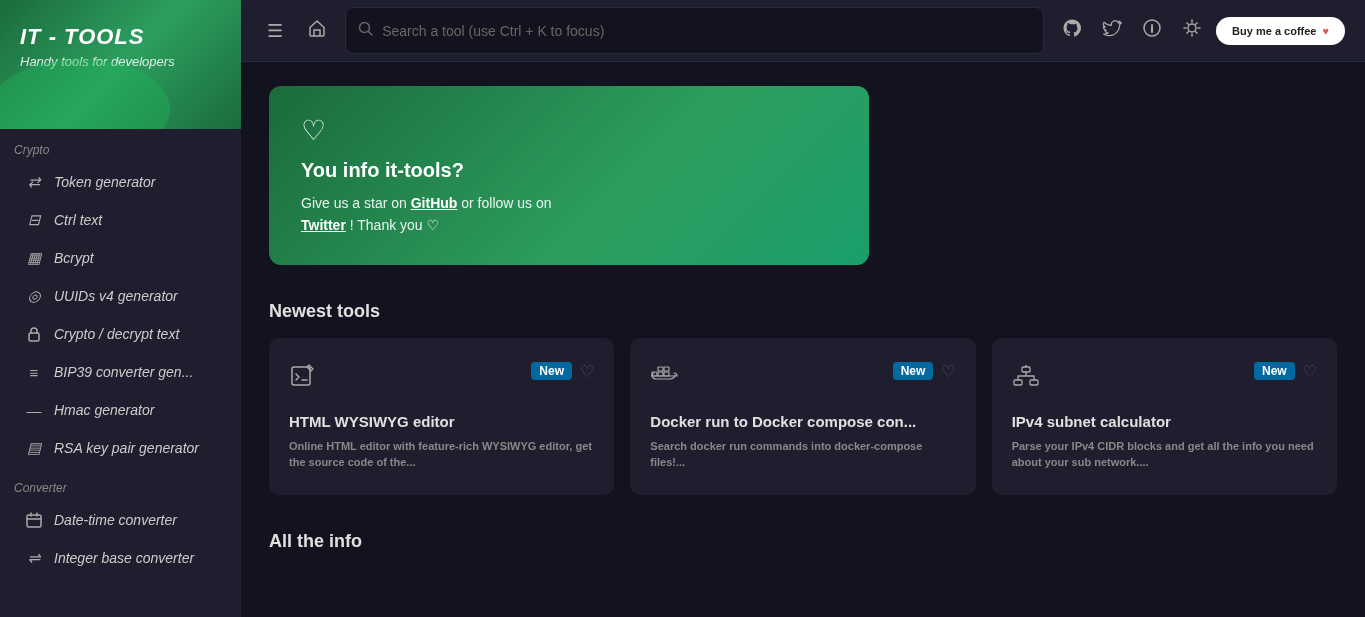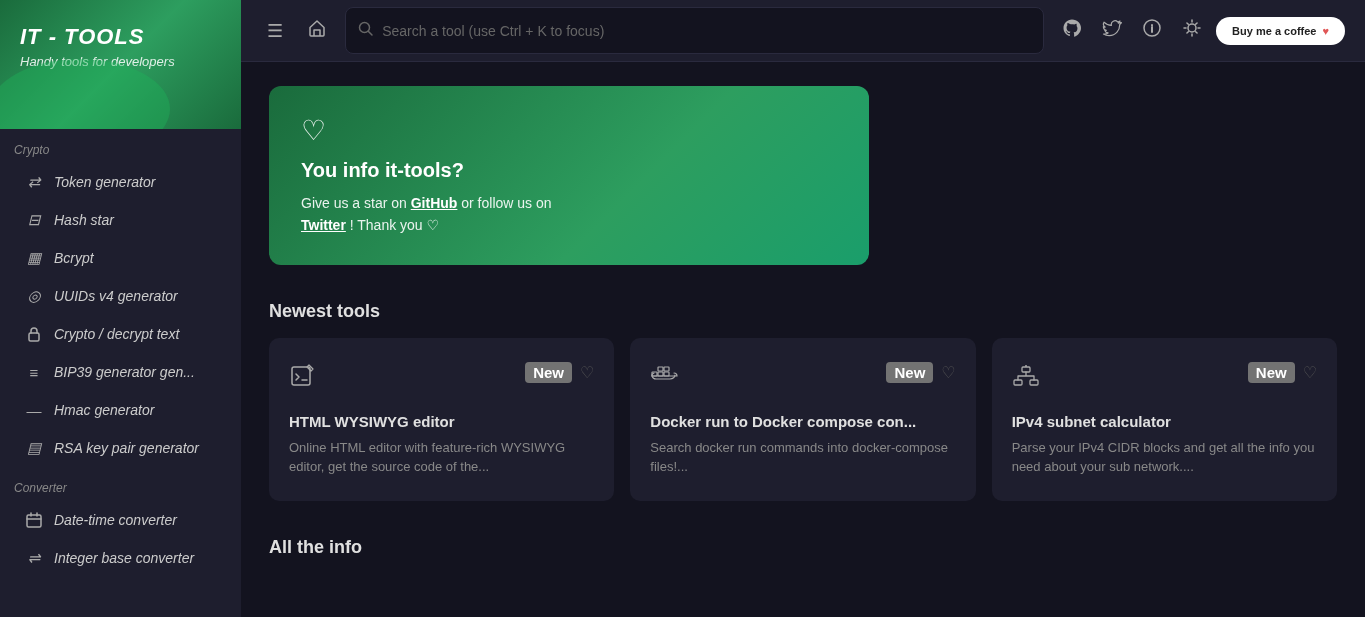--- a/index.html
+++ b/index.html
@@ -226,42 +226,43 @@
     .tool-card-icon {
       font-size: 26px;
       color: #aaa;
     }
     .tool-card-badges {
       display: flex;
       align-items: center;
       gap: 8px;
     }
     .badge-new {
-      background: #737373;
+      background: #0369a1;
       color: #fff;
-      font-size: 15px;
+      font-size: 12px;
       font-weight: 700;
       border-radius: 4px;
       padding: 2px 8px;
     }
     .badge-heart {
       color: #555;
       font-size: 16px;
       cursor: pointer;
     }
     .tool-card-title {
       font-size: 15px;
       font-weight: 600;
       color: #e0e0e0;
       margin-bottom: 8px;
     }
     .tool-card-desc {
-      font-size: 13px;
+      font-size: 11px;
       color: #888;
       line-height: 1.5;
+      font-weight: bold;
     }
 
     
     .all-tools-title {
       font-size: 18px;
       font-weight: 600;
       color: #e0e0e0;
     }
 
     ::-webkit-scrollbar { width: 6px; }
@@ -278,42 +279,42 @@
   </div>
 
   <div class="sidebar-section-label">Crypto</div>
 
   <div class="sidebar-item">
     <span class="icon">⇄</span>
     <span>Token generator</span>
   </div>
   <div class="sidebar-item">
     <span class="icon">⊟</span>
-    <span>Hash star</span>
+    <span>Ctrl text</span>
   </div>
   <div class="sidebar-item">
     <span class="icon">▦</span>
     <span>Bcrypt</span>
   </div>
   <div class="sidebar-item">
     <span class="icon">◎</span>
     <span>UUIDs v4 generator</span>
   </div>
   <div class="sidebar-item">
     <span class="icon">
       <svg width="16" height="16" viewBox="0 0 16 16" fill="none">
         <rect x="3" y="7" width="10" height="8" rx="1.5" stroke="#aaa" stroke-width="1.5"></rect>
         <path d="M5 7V5a3 3 0 016 0v2" stroke="#aaa" stroke-width="1.5" stroke-linecap="round"></path>
       </svg>
     </span>
     <span>Crypto / decrypt text</span>
   </div>
   <div class="sidebar-item">
     <span class="icon">≡</span>
-    <span>BIP39 generator gen...</span>
+    <span>BIP39 converter gen...</span>
   </div>
   <div class="sidebar-item">
     <span class="icon">—</span>
     <span>Hmac generator</span>
   </div>
   <div class="sidebar-item">
     <span class="icon">▤</span>
     <span>RSA key pair generator</span>
   </div>
 

